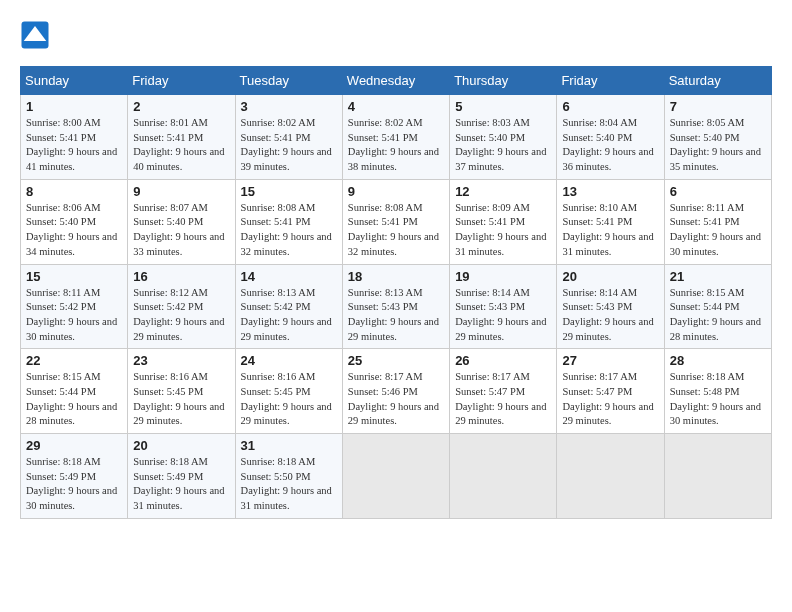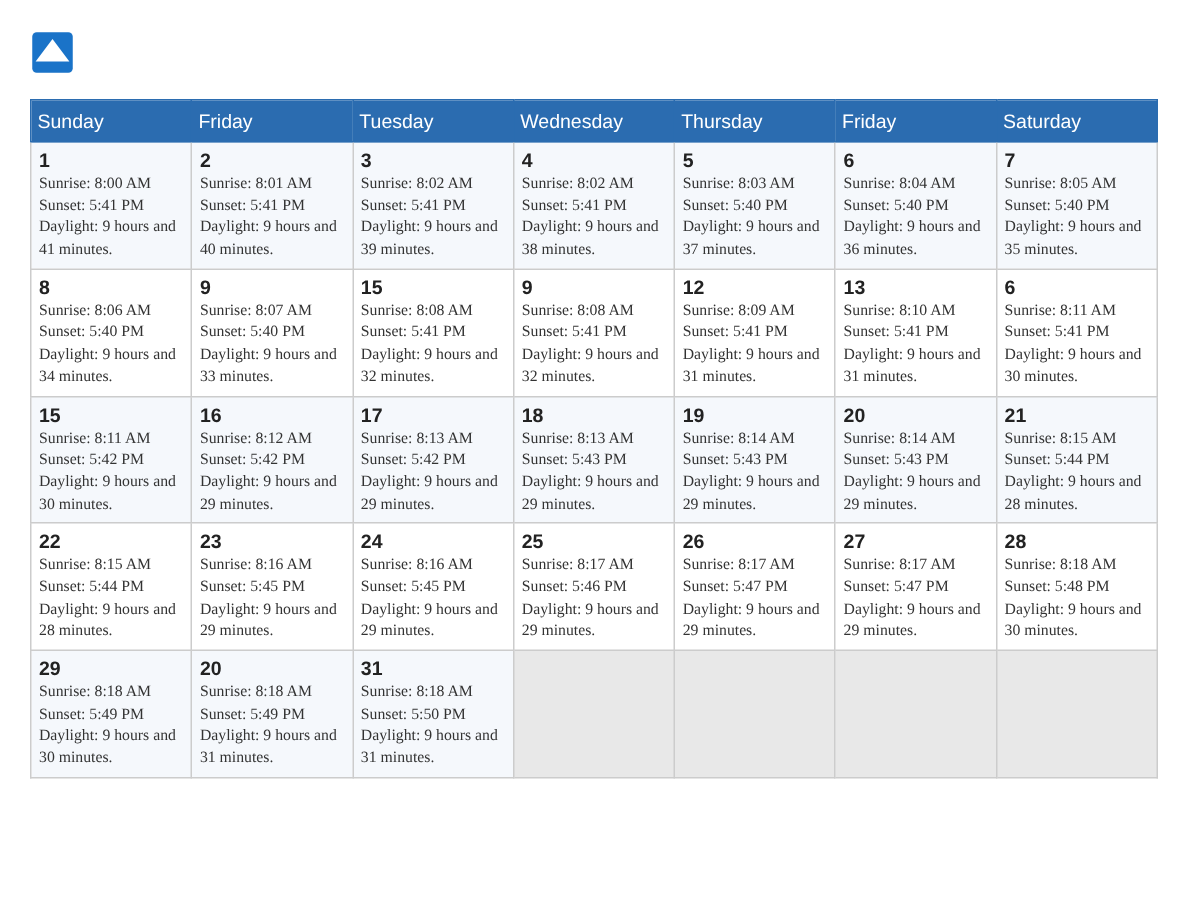--- a/index.html
+++ b/index.html
@@ -248,21 +248,21 @@
       </td>
         <td>
         <span class="day-num">16</span>
         <div class="day-detail">
           Sunrise: 8:12 AM<br>
           Sunset: 5:42 PM<br>
           Daylight: 9 hours and 29 minutes.
         </div>
       </td>
         <td>
-        <span class="day-num">17</span>
+        <span class="day-num">14</span>
         <div class="day-detail">
           Sunrise: 8:13 AM<br>
           Sunset: 5:42 PM<br>
           Daylight: 9 hours and 29 minutes.
         </div>
       </td>
         <td>
         <span class="day-num">18</span>
         <div class="day-detail">
           Sunrise: 8:13 AM<br>

